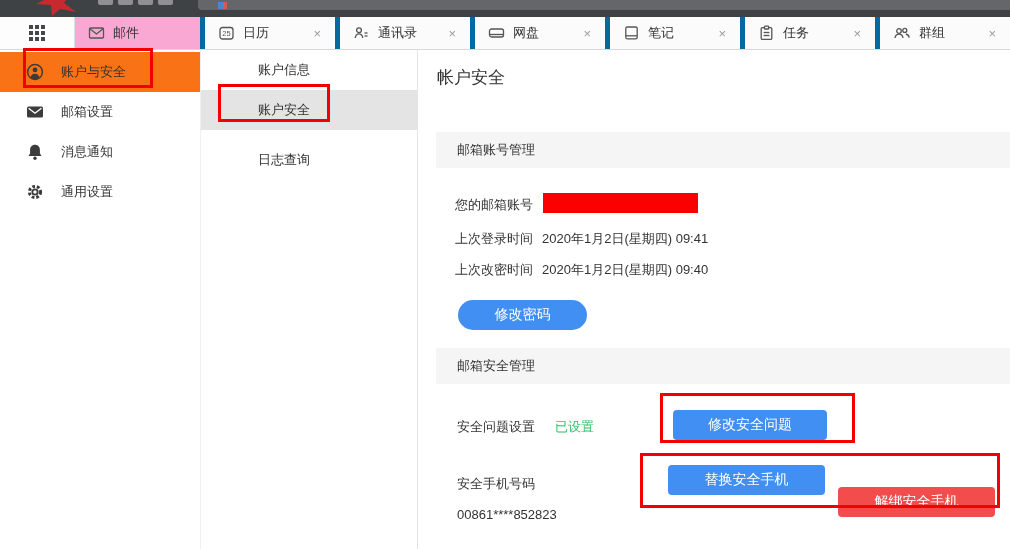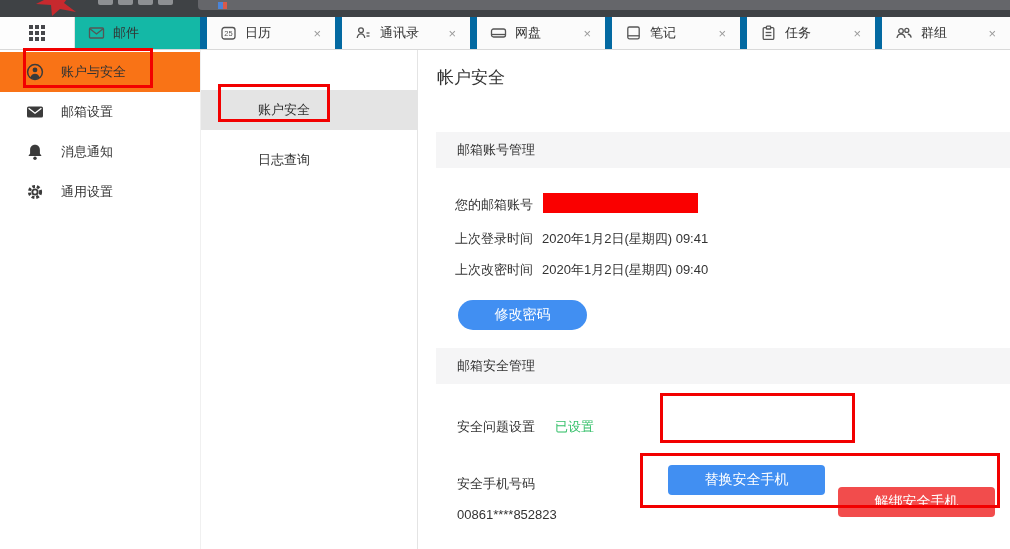--- a/index.html
+++ b/index.html
@@ -17,22 +17,22 @@
   .mini-favicon i { display:block; flex:1; height:100%; }
   .mini-favicon .b { background:#4A84D8; }
   .mini-favicon .r { background:#D85A4A; }
 
   
   .tabbar { position:absolute; left:0; top:17px; width:1010px; height:33px; background:#FBFBFB; border-bottom:1px solid #D9D9D9; display:flex; }
   .apps-cell { width:75px; height:100%; display:flex; align-items:center; justify-content:center; border-right:1px solid #E1E1E1; background:#FDFDFD; cursor:pointer; }
   .grid-icon { display:grid; grid-template-columns:repeat(3,4px); grid-template-rows:repeat(3,4px); gap:2px; }
   .grid-icon i { background:#46474B; display:block; }
   .tab { position:relative; height:100%; display:flex; align-items:center; padding-left:13px; gap:8px; cursor:pointer; }
-  .tab + .tab { border-left:7px solid #0369a1; }
-  .tab.mail { width:125px; background:#14b8a6; }
+  .tab + .tab { border-left:5px solid #0369a1; }
+  .tab.mail { width:125px; background:#f9a8d4; }
   .tab.std { width:135px; }
   .tab-label { font-size:13px; color:#333; }
   .tab-close { position:absolute; right:14px; top:50%; transform:translateY(-50%); font-size:13px; color:#9A9A9A; cursor:pointer; line-height:1; }
   .tab-icon { display:flex; align-items:center; }
   .tab-icon svg { stroke:#555; fill:none; stroke-width:1.3; }
 
   
   .sidebar { position:absolute; left:0; top:50px; width:200px; height:499px; background:#fff; }
   .side-item { position:absolute; left:0; width:200px; height:40px; display:flex; align-items:center; cursor:pointer; }
   .side-item.sel { background:#f97316; }
@@ -226,20 +226,23 @@
             <circle cx="9" cy="9" r="5.6" fill="none" stroke="#3B3B3B" stroke-width="3" stroke-dasharray="2.7 1.9"></circle>
             <circle cx="9" cy="9" r="3.6" fill="#3B3B3B"></circle>
             <circle cx="9" cy="9" r="1.7" fill="#fff"></circle>
           </svg>
       </span>
       <span class="slabel">通用设置</span>
     </div>
   </div>
 
   <div class="subnav">
+    <div class="sub-item" style="top:0px;">
+      <span class="slabel">账户信息</span>
+    </div>
     <div class="sub-item sel" style="top:40px;">
       <span class="slabel">账户安全</span>
     </div>
     <div class="sub-item" style="top:90px;">
       <span class="slabel">日志查询</span>
     </div>
   </div>
 
   <div class="main">
     <div class="page-title">帐户安全</div>
@@ -258,20 +261,21 @@
     <span class="row-value" style="left:124px; top:211px;">2020年1月2日(星期四) 09:40</span>
 
     <button class="btn blue" style="left:40px; top:250px; width:129px;border-radius:15px;">修改密码</button>
 
     <div class="section-bar bar2">
       <span>邮箱安全管理</span>
     </div>
 
     <span class="row-label" style="left:39px; top:368px;">安全问题设置</span>
     <span class="row-value green" style="left:137px; top:368px;">已设置</span>
+    <button class="btn blue" style="left:255px; top:360px; width:154px;">修改安全问题</button>
 
     <span class="row-label" style="left:39px; top:425px;">安全手机号码</span>
     <button class="btn blue" style="left:250px; top:415px; width:157px;">替换安全手机</button>
     <button class="btn red" style="left:420px; top:437px; width:157px;">解绑安全手机</button>
 
     <span class="row-value" style="left:39px; top:457px;">00861****852823</span>
   </div>
 
   <div class="anno anno1"></div>
   <div class="anno anno2"></div>

